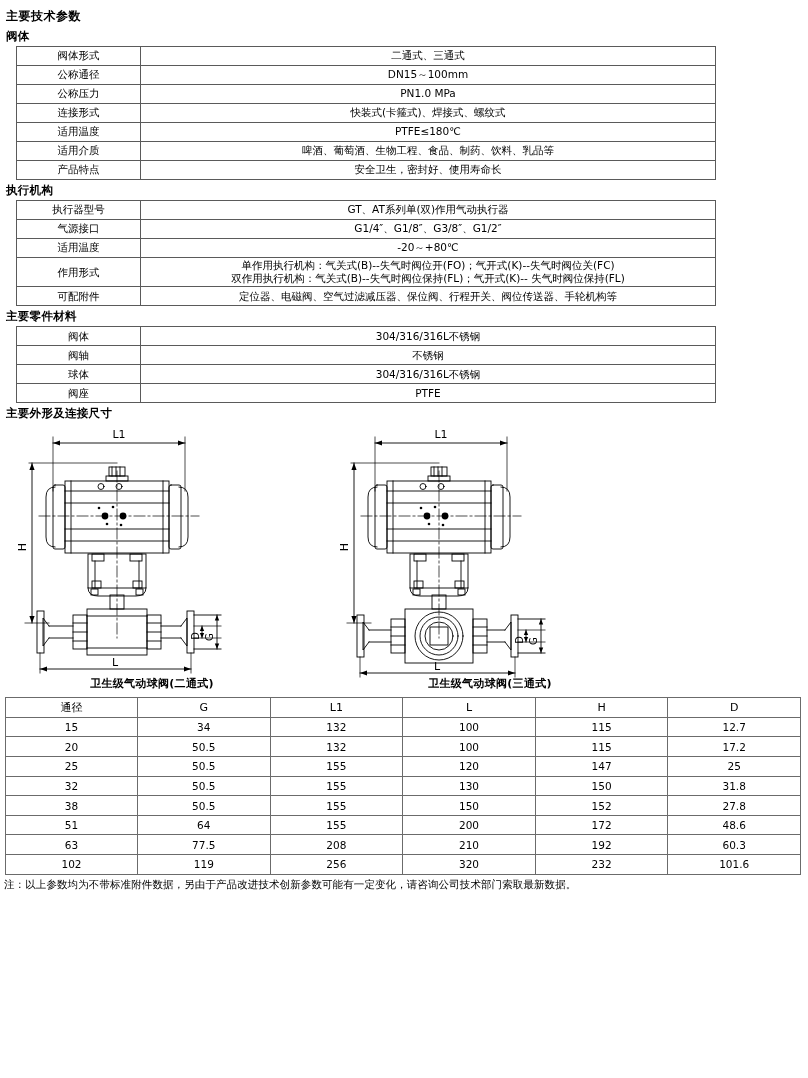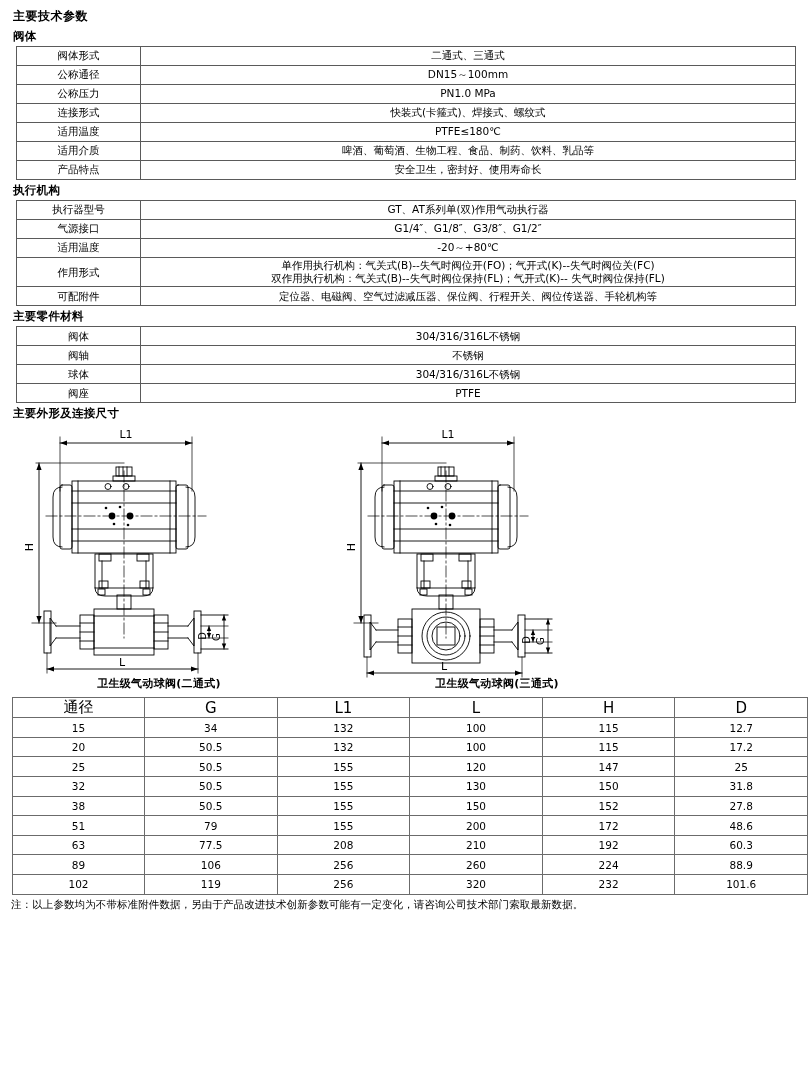--- a/index.html
+++ b/index.html
@@ -7,40 +7,40 @@
   body {
     width: 808px;
     height: 1078px;
     background: #ffffff;
     font-family: "DejaVu Sans", "Liberation Sans", sans-serif;
     color: #000000;
     font-size: 11px;
     position: relative;
     overflow: hidden;
   }
-  .page { padding: 6px 6px 0 11px; }
+  .page { padding: 6px 6px 0 4px; }
 
   .doc-title {
     font-size: 12px;
     font-weight: bold;
     margin: 2px 0 4px 2px;
     letter-spacing: .5px;
   }
   .sec-head {
     font-size: 11.5px;
     font-weight: bold;
     margin: 3px 0 2px 2px;
     letter-spacing: .3px;
   }
 
   table.spec {
-    width: 780px;
+    width: 700px;
     border-collapse: collapse;
     table-layout: fixed;
-    margin: 0 0 1px 5px;
+    margin: 0 0 1px 12px;
   }
   table.spec td {
     border: 1px solid #5a5a5a;
     text-align: center;
     vertical-align: middle;
     font-size: 10.5px;
     height: 19px;
     padding: 1px 2px;
     line-height: 1.25;
   }
@@ -78,21 +78,21 @@
     margin: 4px 0 0 1px;
   }
   table.dim th, table.dim td {
     border: 1px solid #6b6b6b;
     text-align: center;
     font-weight: normal;
     font-size: 10.5px;
     height: 19.6px;
     padding: 0;
   }
-  table.dim th { font-size: 15px; }
+  table.dim th { font-size: 11px; }
   table.dim col.c0 { width: 132px; }
 
   .note {
     font-size: 10.5px;
     margin: 3px 0 0 0;
     letter-spacing: .1px;
   }
   svg text { font-family: "DejaVu Sans", "Liberation Sans", sans-serif; }
 </style>
 </head>
@@ -474,43 +474,35 @@
         <tr>
           <td>38</td>
           <td>50.5</td>
           <td>155</td>
           <td>150</td>
           <td>152</td>
           <td>27.8</td>
         </tr>
         <tr>
           <td>51</td>
-          <td>79</td>
+          <td>64</td>
           <td>155</td>
           <td>200</td>
           <td>172</td>
           <td>48.6</td>
         </tr>
         <tr>
           <td>63</td>
           <td>77.5</td>
           <td>208</td>
           <td>210</td>
           <td>192</td>
           <td>60.3</td>
         </tr>
         <tr>
-          <td>89</td>
-          <td>106</td>
-          <td>256</td>
-          <td>260</td>
-          <td>224</td>
-          <td>88.9</td>
-        </tr>
-        <tr>
           <td>102</td>
           <td>119</td>
           <td>256</td>
           <td>320</td>
           <td>232</td>
           <td>101.6</td>
         </tr>
       </tbody>
   </table>
 

